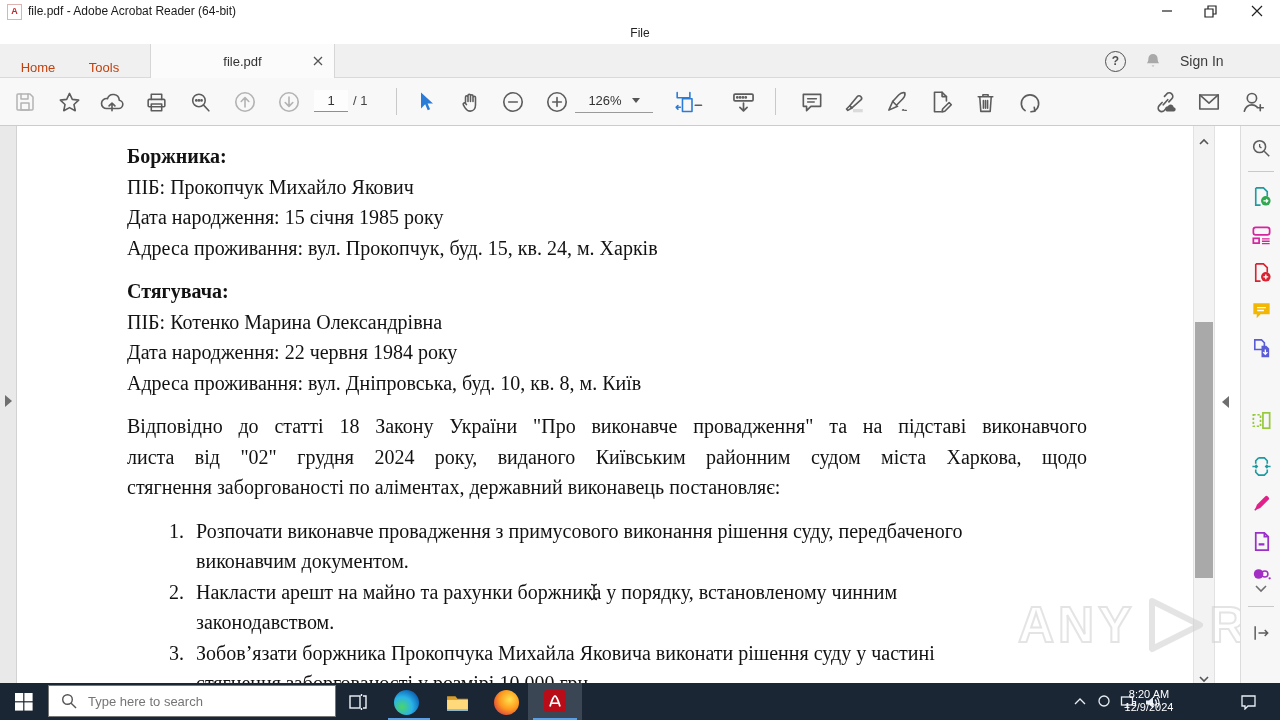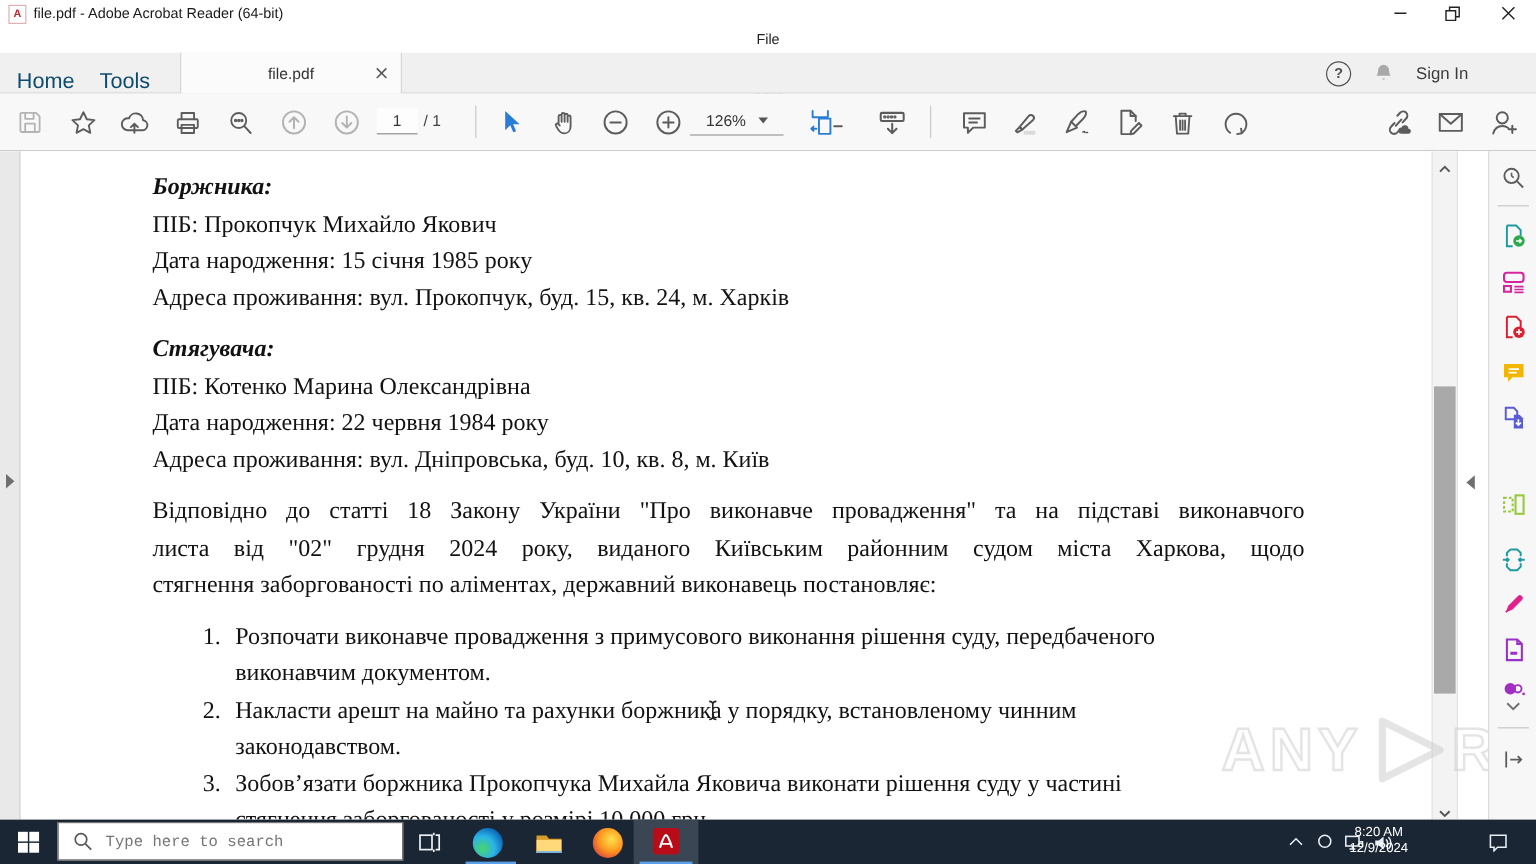--- a/index.html
+++ b/index.html
@@ -11,21 +11,21 @@
   .title-ico{position:absolute;left:7px;top:4px;width:13px;height:14px;background:#fff;border:1px solid #e0b1b1;
              color:#c1272d;font-size:9px;font-weight:bold;text-align:center;line-height:13px;}
   .title-txt{position:absolute;left:28px;top:4px;font-size:12px;color:#1a1a1a;}
   .winbtn{position:absolute;top:0;width:45px;height:22px;display:flex;align-items:center;justify-content:center;}
   .winbtn svg{stroke:#222;stroke-width:1.2;fill:none;}
   
   .menubar{position:absolute;left:0;top:22px;width:1280px;height:22px;background:#fff;display:flex;align-items:center;flex-direction:column;}
   .menu-item{font-size:12px;color:#222;padding:0 9px;height:22px;line-height:22px;}
   
   .tabbar{position:absolute;left:0;top:44px;width:1280px;height:34px;background:#f0f0f0;border-bottom:1px solid #dadada;box-sizing:border-box;}
-  .tab-plain{position:absolute;top:0;height:46px;font-size:18px;color:#0c4a6e;display:flex;align-items:center;justify-content:center;}
+  .tab-plain{position:absolute;top:0;height:46px;font-size:13px;color:#c2410c;display:flex;align-items:center;justify-content:center;}
   .tab-active{position:absolute;left:150px;top:0;width:183px;height:34px;background:#fbfbfb;border-left:1px solid #d6d6d6;border-right:1px solid #d6d6d6;
               display:flex;align-items:center;justify-content:center;font-size:13px;color:#333;}
   .tab-close{position:absolute;right:10px;top:11px;width:12px;height:12px;}
   .tab-close svg{stroke:#555;stroke-width:1.3;}
   .tbright{position:absolute;top:0;height:34px;display:flex;align-items:center;}
   .helpq{width:19px;height:19px;border:1.5px solid #4f4f4f;border-radius:50%;color:#4f4f4f;font-size:12px;font-weight:bold;
          display:flex;align-items:center;justify-content:center;}
   .signin{font-size:14px;color:#3b3b3b;}
   
   .toolbar{position:absolute;left:0;top:78px;width:1280px;height:48px;background:#f8f8f8;border-bottom:1px solid #cccccc;box-sizing:border-box;}
@@ -37,21 +37,21 @@
            font-size:13px;color:#333;text-align:center;line-height:21px;background:#fdfdfd;}
   .pagetotal{position:absolute;left:353px;top:12px;font-size:13px;color:#444;line-height:21px;}
   .zoombox{position:absolute;left:575px;top:11px;width:78px;height:23px;border-bottom:1px solid #9a9a9a;
            display:flex;align-items:center;justify-content:center;gap:10px;font-size:13px;color:#333;}
   .caret{width:0;height:0;border-left:4px solid transparent;border-right:4px solid transparent;border-top:5px solid #555;}
   
   .docarea{position:absolute;left:0;top:126px;width:1240px;height:557px;background:#ffffff;overflow:hidden;}
   .leftstrip{position:absolute;left:0;top:0;width:17px;height:557px;background:#e9e9e9;border-right:1px solid #d2d2d2;box-sizing:border-box;}
   .textcol{position:absolute;left:127px;top:15px;width:960px;font-family:"Liberation Serif","DejaVu Serif",serif;
            font-size:20px;line-height:30.5px;color:#121212;}
-  .textcol .h{font-weight:bold;font-style:italic;}
+  .textcol .h{font-weight:bold;}
   .sec{margin-bottom:13px;}
   .nw{white-space:nowrap;}
   .jline{text-align:justify;text-align-last:justify;}
   .list{margin-top:13px;}
   .li{display:flex;}
   .num{width:57px;text-align:right;flex:none;}
   .litext{margin-left:12px;white-space:nowrap;}
   
   .vscroll{position:absolute;left:1193px;top:0;width:22px;height:557px;background:#f3f3f3;border-left:1px solid #e2e2e2;border-right:1px solid #e2e2e2;box-sizing:border-box;}
   .vthumb{position:absolute;left:1px;top:196px;width:18px;height:256px;background:#a9a9a9;}
@@ -67,21 +67,21 @@
   
   .sidebar{position:absolute;right:0;top:126px;width:40px;height:557px;background:#f7f7f7;border-left:1px solid #dcdcdc;box-sizing:border-box;}
   .si{position:absolute;left:8px;width:24px;height:24px;display:flex;align-items:center;justify-content:center;}
   .sdiv{position:absolute;left:7px;width:26px;height:1px;background:#c9c9c9;}
   
   .taskbar{position:absolute;left:0;top:683px;width:1280px;height:37px;background:#1b2634;}
   .startbtn{position:absolute;left:10px;top:7px;width:28px;height:23px;display:flex;align-items:center;justify-content:center;}
   .searchbox{position:absolute;left:48px;top:2px;width:288px;height:32px;background:#ffffff;border:1px solid #777;
              box-sizing:border-box;display:flex;align-items:center;}
   .searchbox input{border:none;outline:none;font-size:13px;color:#444;width:230px;background:transparent;
-                   font-family:Liberation Mono, monospace;}
+                   font-family:Liberation Sans, sans-serif;}
   .tbicon{position:absolute;top:5px;width:28px;height:28px;display:flex;align-items:center;justify-content:center;}
   .runline{position:absolute;top:35px;height:2px;background:#5aa0e8;}
   .acrobtn{position:absolute;left:528px;top:0;width:54px;height:37px;background:#3a4654;}
   .tray svg{stroke:#e8eef5;stroke-width:1.3;fill:none;}
   .clock{position:absolute;left:1120px;top:5px;width:58px;color:#fff;font-size:11px;line-height:13px;text-align:center;}
 </style>
 </head>
 <body>
 
 <div class="titlebar">

